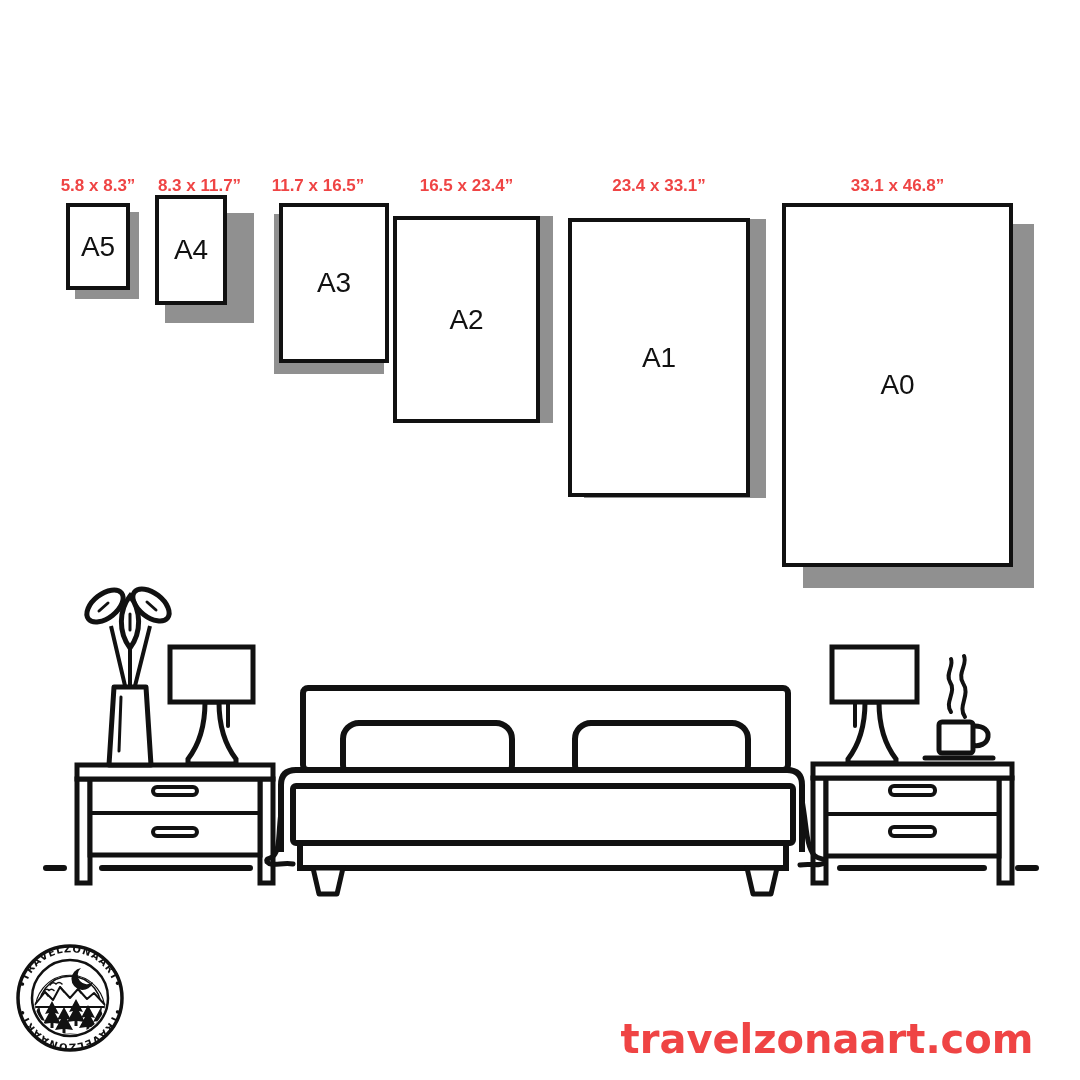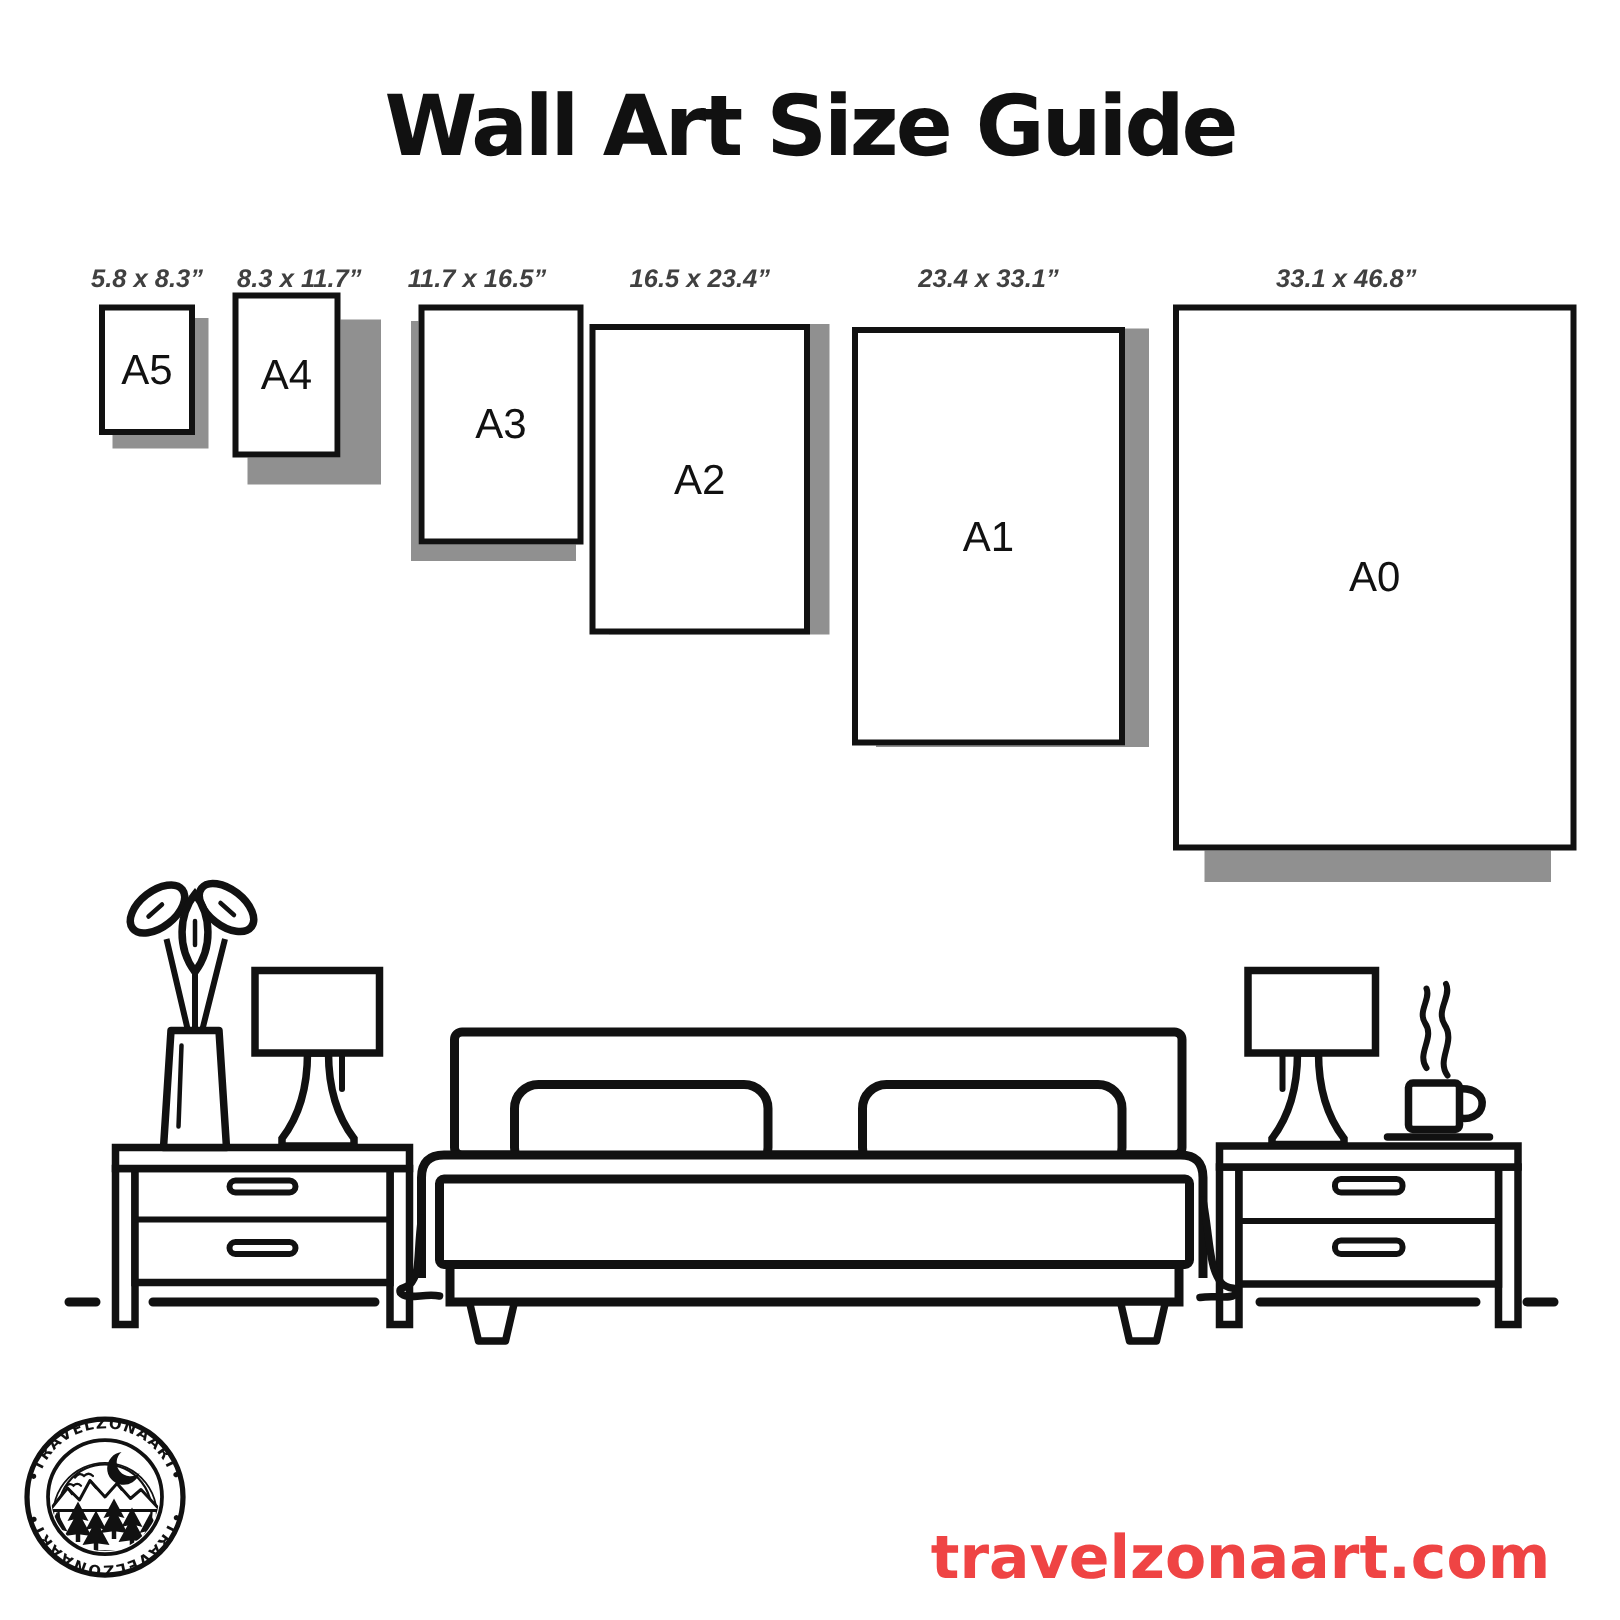--- a/index.html
+++ b/index.html
@@ -15,38 +15,37 @@
   .frame-shadow{position:absolute;background:#909090;}
   .size-frame{
     position:absolute;background:#ffffff;border:4px solid #111;box-sizing:border-box;
     display:flex;align-items:center;justify-content:center;
   }
   .size-frame .frame-size-label{
     font-family:"Liberation Sans",sans-serif;font-weight:400;font-size:28px;color:#111;
   }
   .frame-dimensions{
     position:absolute;transform:translateX(-50%);white-space:nowrap;
-    font-family:"Liberation Sans",sans-serif;font-weight:700;font-size:17px;color:#404040;font-style:italic;
+    font-family:"Liberation Sans",sans-serif;font-weight:700;font-size:17px;color:#ef4444;
   }
   .scene-svg{position:absolute;left:0;top:0;}
   .logo-svg{position:absolute;left:0px;top:928px;}
   .website-url{
     position:absolute;top:1016px;left:0;width:1655px;
   }
   .website-url span{
     position:absolute;left:827px;transform:translateX(-50%);white-space:nowrap;
     font-family:"DejaVu Sans",sans-serif;font-weight:700;font-size:40px;color:#ef4444;
   }
 </style>
 </head>
 <body>
 
 <div class="canvas">
 
-  <div class="page-title">Wall Art Size Guide</div>
 
   <div id="frames-layer">
       <div class="frame-shadow" style="background: rgb(144, 144, 144); left: 75px; top: 212px; width: 64px; height: 87px;"></div>
       <div class="frame-shadow" style="background: rgb(144, 144, 144); left: 165px; top: 213px; width: 89px; height: 110px;"></div>
       <div class="frame-shadow" style="background: rgb(144, 144, 144); left: 274px; top: 214px; width: 110px; height: 160px;"></div>
       <div class="frame-shadow" style="background: rgb(144, 144, 144); left: 406px; top: 216px; width: 147px; height: 207px;"></div>
       <div class="frame-shadow" style="background: rgb(144, 144, 144); left: 584px; top: 219px; width: 182px; height: 279px;"></div>
       <div class="frame-shadow" style="background: rgb(144, 144, 144); left: 803px; top: 224px; width: 231px; height: 364px;"></div>
       <div class="size-frame" style="left: 66px; top: 203px; width: 64px; height: 87px;">
         <span class="frame-size-label">A5</span>
@@ -61,21 +60,21 @@
       </div>
       <div class="frame-dimensions" style="left: 318px; top: 176px;">11.7 x 16.5”</div>
       <div class="size-frame" style="left: 393px; top: 203px; width: 147px; height: 207px; margin-top: 13px;">
         <span class="frame-size-label">A2</span>
       </div>
       <div class="frame-dimensions" style="left: 466.5px; top: 176px;">16.5 x 23.4”</div>
       <div class="size-frame" style="left: 568px; top: 218px; width: 182px; height: 279px;">
         <span class="frame-size-label">A1</span>
       </div>
       <div class="frame-dimensions" style="left: 659px; top: 176px;">23.4 x 33.1”</div>
-      <div class="size-frame" style="left: 782px; top: 203px; width: 269px; height: 364px;">
+      <div class="size-frame" style="left: 782px; top: 203px; width: 231px; height: 364px;">
         <span class="frame-size-label">A0</span>
       </div>
       <div class="frame-dimensions" style="left: 897.5px; top: 176px;">33.1 x 46.8”</div>
     </div>
 
   <svg class="scene-svg" width="1080" height="1080" viewBox="0 0 1080 1080" fill="none" stroke="#111" stroke-width="5">
 
     <path d="M46 868 H64 M102 868 H250 M840 868 H984 M1018 868 H1036" stroke-width="6" stroke-linecap="round"></path>
 
     <g fill="#fff">

